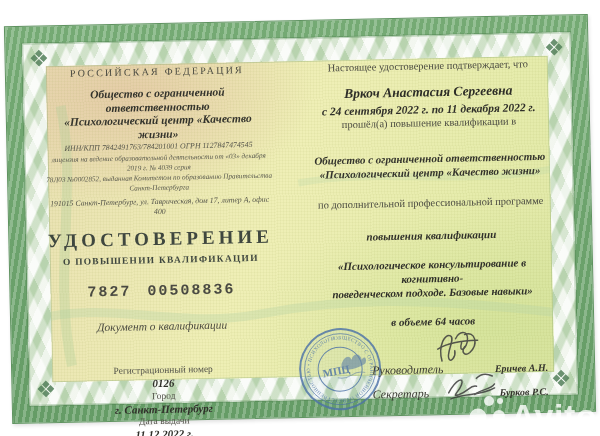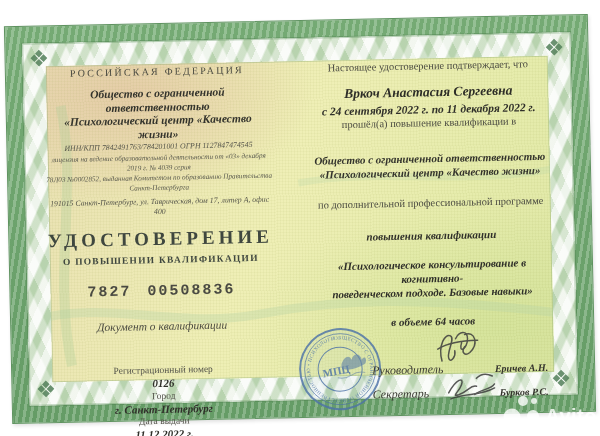--- a/index.html
+++ b/index.html
@@ -59,21 +59,21 @@
   .sig-row{position:relative;display:flex;justify-content:space-between;align-items:center;
         padding:0 8px 0 60px;height:16px;}
   .sig-row.head{margin-top:33px;} .sig-row.sec{margin-top:8px;}
   .sig-label{font-size:12px;font-style:italic;color:#3c3c34;}
   .sig-name{font-size:10px;font-weight:bold;font-style:italic;color:#33332c;}
   .sig{position:absolute;pointer-events:none;}
   .sig1{left:120px;top:-32px;} .sig2{left:128px;top:-14px;}
   .stamp{position:absolute;left:232px;top:253px;width:112px;height:112px;opacity:.82;transform:rotate(-10deg);}
   .watermark{position:absolute;right:3px;bottom:5px;display:flex;align-items:flex-end;gap:2px;z-index:9;}
   .wm-text{font-family:"Liberation Sans","DejaVu Sans",sans-serif;font-weight:bold;
-        font-size:20px;line-height:30px;color:rgba(255,255,255,.80);letter-spacing:.5px;}
+        font-size:34px;line-height:30px;color:rgba(255,255,255,.80);letter-spacing:.5px;}
 </style>
 </head>
 <body>
 
 <div class="page">
   <div class="certificate">
     <div class="ribbon"></div>
     <span class="corner c-tl">❖</span>
     <span class="corner c-tr">❖</span>
     <span class="corner c-bl">❖</span>

